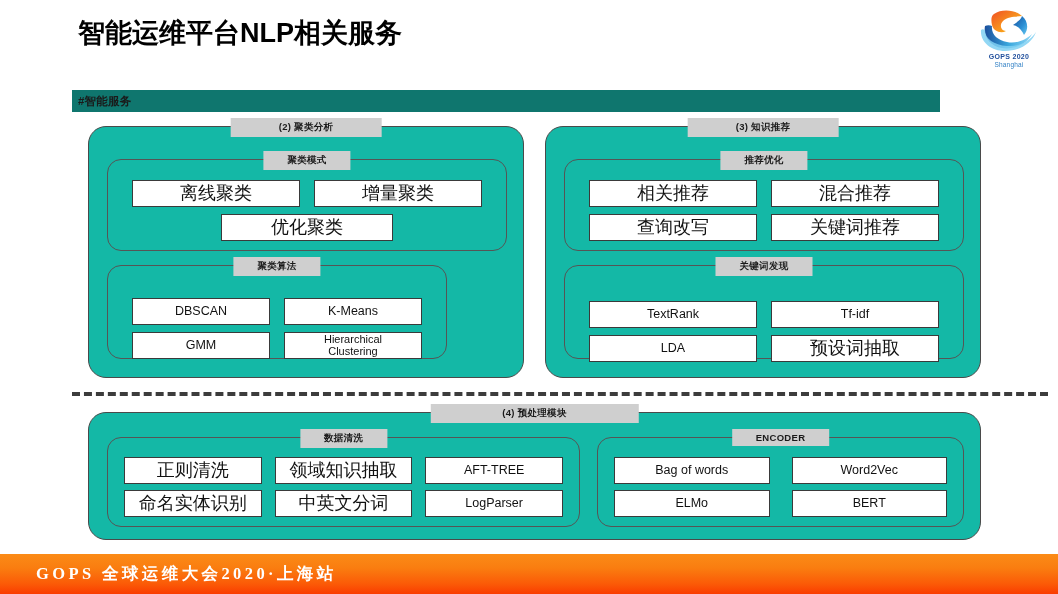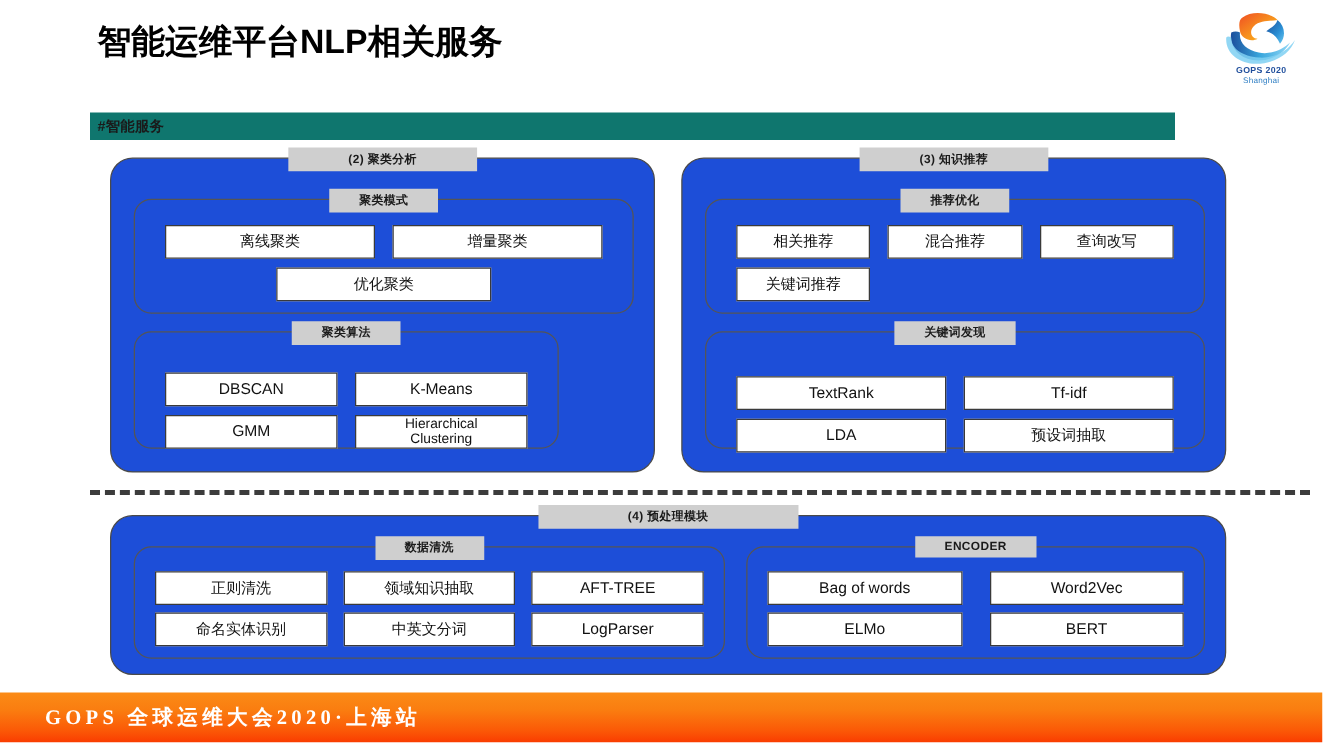--- a/index.html
+++ b/index.html
@@ -49,21 +49,21 @@
   .banner-label {
     font-size: 11.5px; font-weight: 700; color: #1a1a1a;
     padding-left: 6px; letter-spacing: .2px;
   }
 
   
   .panel {
     position: absolute;
     border: 1.6px solid #4a4a4a;
     border-radius: 18px;
-    background: #1d4ed8;
+    background: #14b8a6;
   }
   .panel.inner {
     border: 1.4px solid #555;
     border-radius: 14px;
   }
   .panel-label {
     position: absolute;
     top: -9px; left: 50%;
     transform: translateX(-50%);
     background: #cfcfcf;
@@ -91,21 +91,21 @@
     display: flex;
     align-items: center;
     justify-content: center;
     text-align: center;
     font-size: 12.5px;
     color: #111;
     line-height: 1.08;
     height: 27px;
     white-space: pre-line;
   }
-  .item.cn { font-size: 12px; }
+  .item.cn { font-size: 18px; }
   .item.two-line { font-size: 11px; line-height: 1.05; }
 
   
   .divider {
     position: absolute;
     left: 72px; top: 392px;
     width: 976px; height: 0;
     border-top: 4px dashed #3c3c3c;
   }
 
@@ -190,21 +190,21 @@
 Clustering</div>
       </div>
     </div>
   </div>
 
   <div class="panel" style="left:545px; top:126px; width:436px; height:252px;">
     <div class="panel-label wide">(3)   知识推荐</div>
 
     <div class="panel inner" style="left:18px; top:32px; width:400px; height:92px;">
       <div class="panel-label">推荐优化</div>
-      <div class="items" style="top:20px; padding:0 24px; grid-template-columns:1fr 1fr 1fr;">
+      <div class="items" style="top:20px; padding:0 24px; grid-template-columns:1fr 1fr;">
         <div class="item cn">相关推荐</div>
         <div class="item cn">混合推荐</div>
         <div class="item cn">查询改写</div>
         <div class="item cn">关键词推荐</div>
       </div>
     </div>
 
     <div class="panel inner" style="left:18px; top:138px; width:400px; height:94px;">
       <div class="panel-label">关键词发现</div>
       <div class="items" style="top:20px; padding:15px 24px; grid-template-columns:1fr 1fr;">

